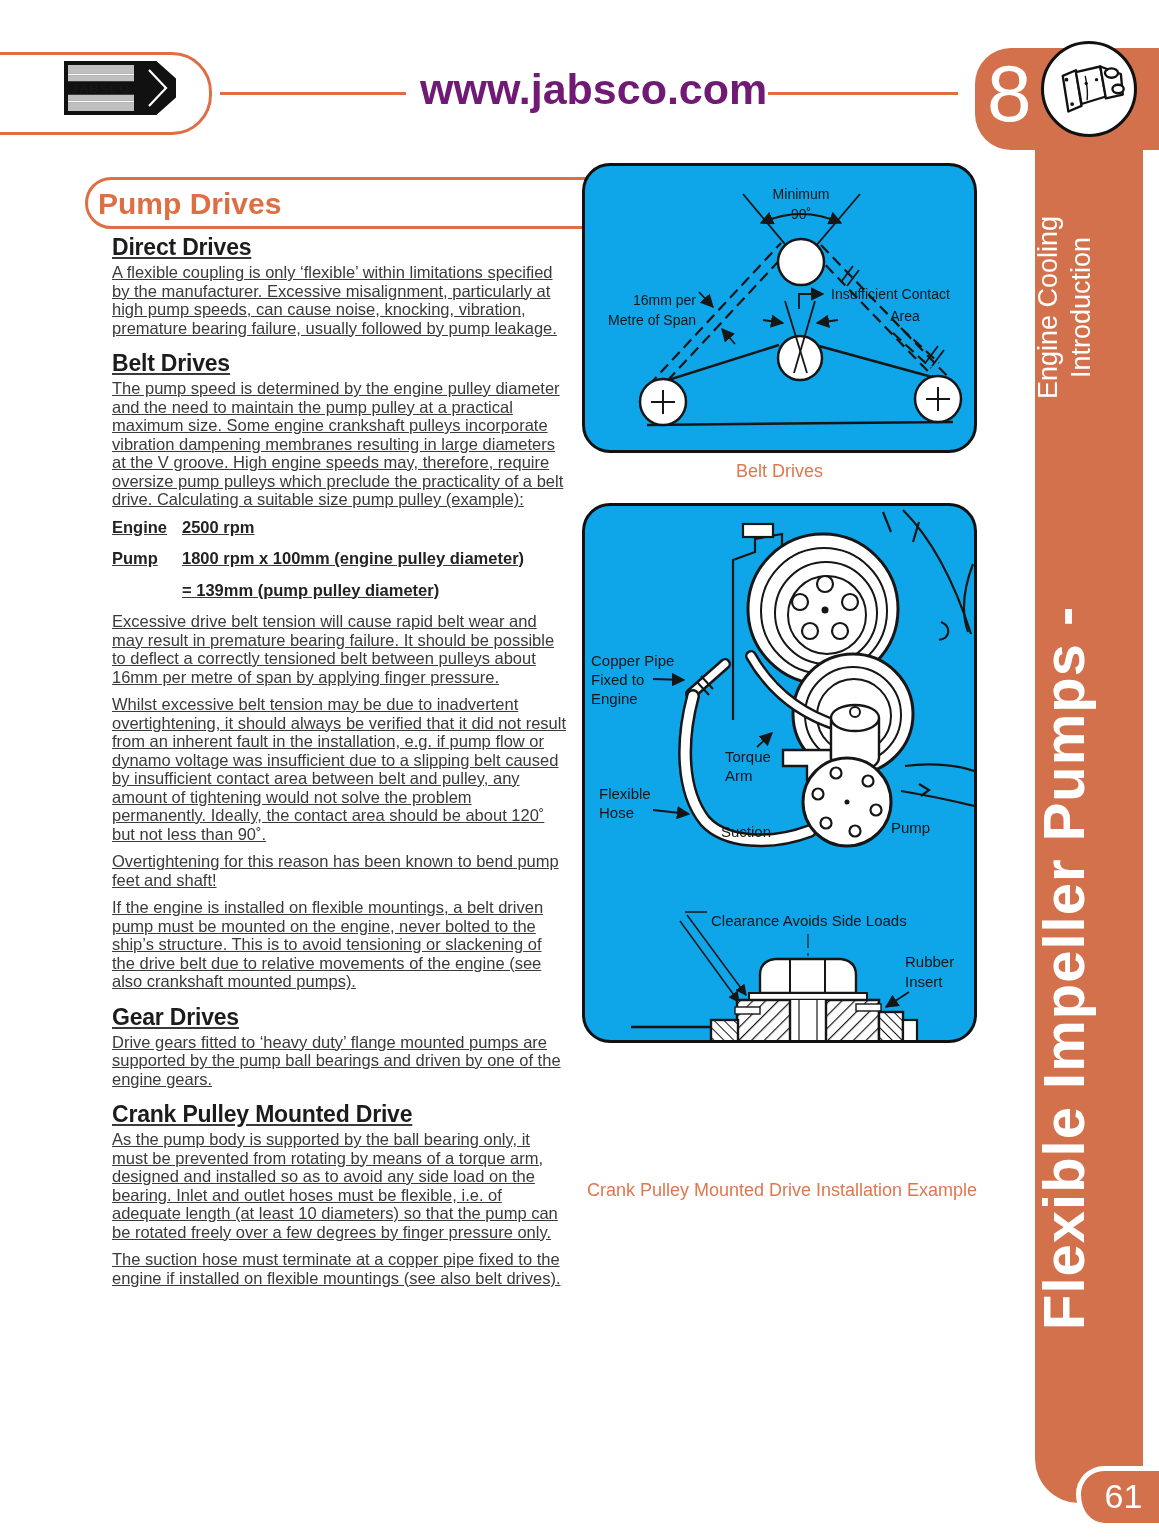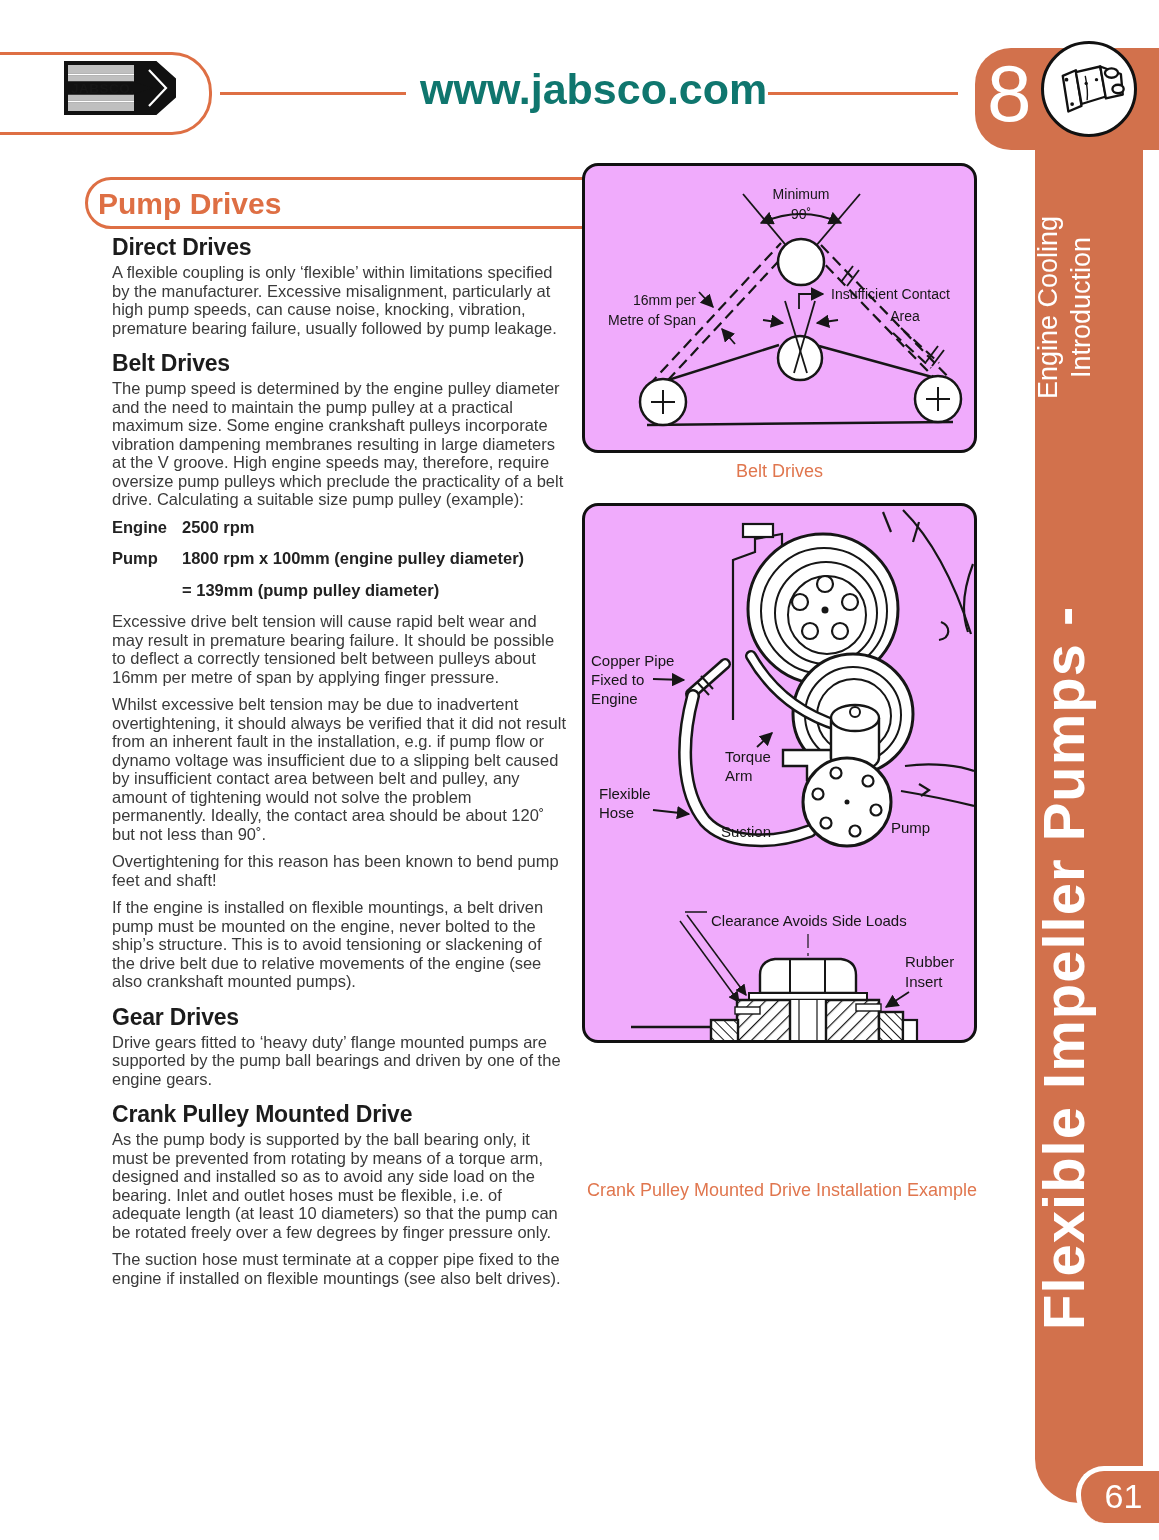--- a/index.html
+++ b/index.html
@@ -13,21 +13,21 @@
   .logo-outline{
     left:-60px;top:52px;width:266px;height:77px;
     border:3px solid #de6f44;border-radius:40px;
   }
   .logo-svg{left:63px;top:60px;}
   .hline{height:3px;background:#de6f44;top:92px;}
   .hline.l{left:220px;width:186px;}
   .hline.r{left:768px;width:190px;}
   .site{
     left:420px;top:65px;width:340px;text-align:center;
-    font-size:43px;font-weight:bold;color:#0f766e;letter-spacing:0px;
+    font-size:43px;font-weight:bold;color:#701a75;letter-spacing:0px;
   }
 
   
   .tab8{
     left:975px;top:48px;width:220px;height:102px;
     background:#d2714c;border-radius:36px;
   }
   .tab8 .num{
     position:absolute;left:12px;top:-5px;color:#fff;
     font-size:80px;font-weight:300;line-height:102px;
@@ -60,34 +60,34 @@
     left:85px;top:177px;width:690px;height:52px;box-sizing:border-box;
     border:3px solid #de6f44;border-radius:26px;z-index:1;
   }
   .banner span{
     position:absolute;left:10px;top:7px;font-size:30px;font-weight:bold;color:#de6f44;
   }
 
   
   .content{
     left:112px;top:234px;width:455px;color:#3a3a3a;
-    font-size:16.5px;line-height:18.5px;z-index:2;
+    font-size:16.5px;line-height:18.5px;z-index:2;text-decoration:underline;
   }
   .content h2{
     font-size:23px;line-height:26px;color:#1c1c1c;letter-spacing:-0.2px;
     margin:13px 0 3px 0;font-weight:bold;
   }
   .content h2:first-child{margin-top:0;}
   .content p{margin:0 0 9px 0;}
   .ex-row{display:flex;margin:0 0 13px 0;font-weight:bold;color:#222;}
   .ex-row .lab{width:70px;flex:none;}
 
   
   .figbox{
-    background:#f0abfc;border:3px solid #111;border-radius:16px;
+    background:#0ea5e9;border:3px solid #111;border-radius:28px;
     box-sizing:border-box;z-index:3;overflow:hidden;
   }
   .fig1{left:582px;top:163px;width:395px;height:290px;}
   .fig2{left:582px;top:503px;width:395px;height:540px;}
   .figcap{
     width:395px;text-align:center;color:#e0764e;font-size:18px;z-index:3;
   }
   .cap1{left:582px;top:461px;}
   .cap2{left:572px;top:1164px;width:420px;margin-top:16px;}
 

